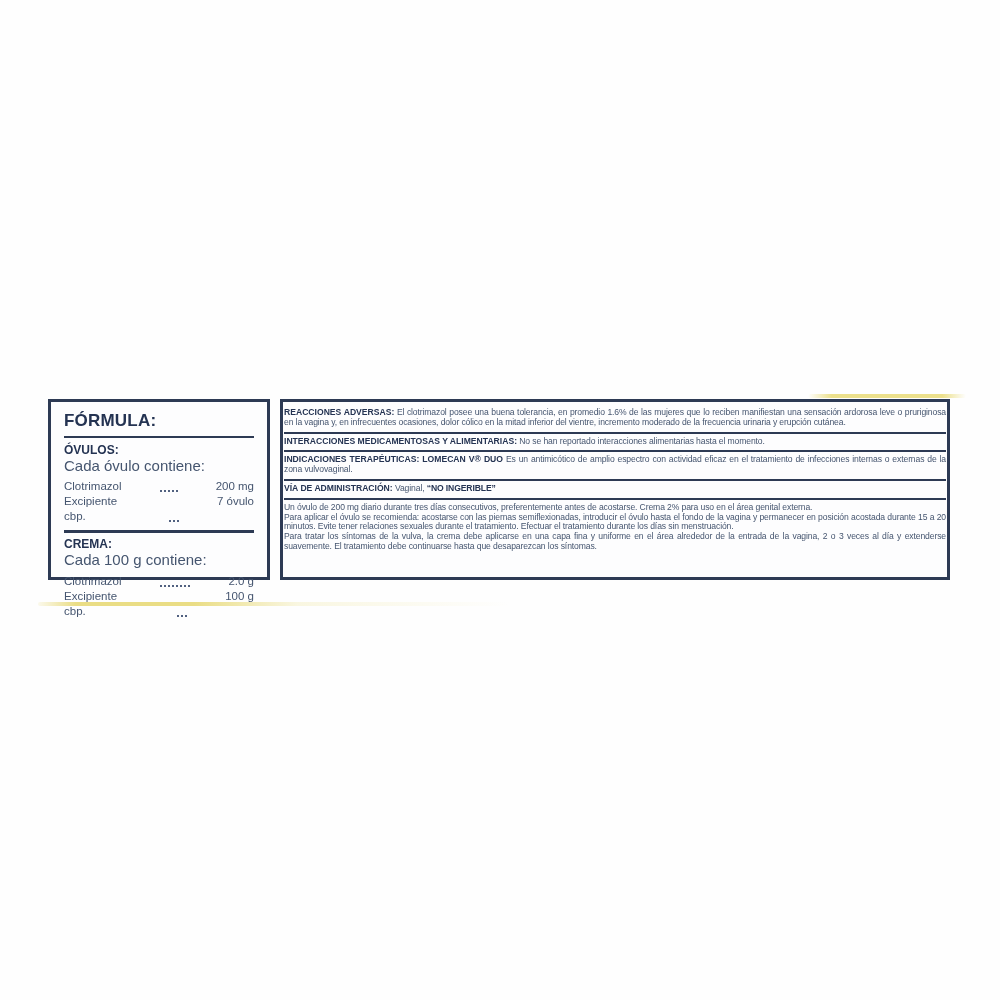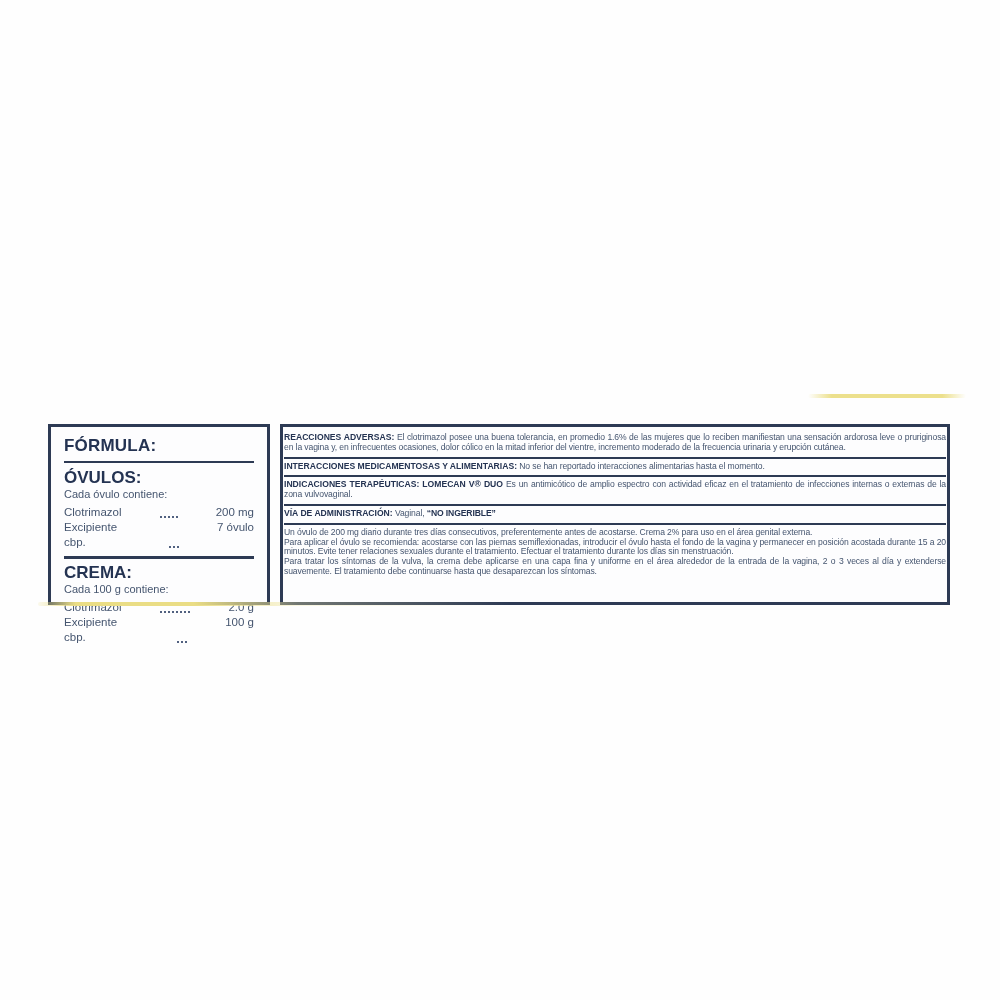--- a/index.html
+++ b/index.html
@@ -17,33 +17,33 @@
     left: 808px; top: 394px; width: 158px;
     background: linear-gradient(90deg, rgba(236,224,140,0), #ece08c 15%, #ece08c 85%, rgba(236,224,140,0));
   }
   .ymark-bottom {
     left: 38px; top: 602px; width: 472px;
     background: linear-gradient(90deg, rgba(234,221,133,0.15), #eadd85 8%, #eadd85 33%, rgba(240,232,170,0.35) 55%, rgba(255,255,255,0) 100%);
   }
 
   .panel {
     position: absolute;
-    top: 424px;
+    top: 399px;
     height: 181px;
     border: 3px solid #2d3a54;
     background: #fdfdfe;
   }
 
   
   .panel-left { left: 48px; width: 222px; padding: 9px 13px 8px; }
   .lp-title { font-size: 17px; font-weight: 700; letter-spacing: 0.2px; color: #243352; }
   .rule { border: none; border-top: 2px solid #2d3a54; margin: 5px 0 6px; }
   .rule-thick { border-top-width: 3px; margin: 6px 0 5px; }
-  .lp-head { font-size: 17px; font-weight: 700; line-height: 1.1; color: #243352; }
-  .lp-sub { font-size: 11px; line-height: 1.15; color: #45556f; margin-bottom: 5px; }
+  .lp-head { font-size: 12px; font-weight: 700; line-height: 1.1; color: #243352; }
+  .lp-sub { font-size: 15px; line-height: 1.15; color: #45556f; margin-bottom: 5px; }
   .frow { display: flex; align-items: baseline; font-size: 11.5px; line-height: 1.3; color: #45556f; gap: 36px; }
   .frow .dots {
     flex: 1; margin: 0 2px 2px; align-self: flex-end;
     border-bottom: 2px dotted #51618018;
     border-bottom: 2px dotted #516180;
     min-width: 10px;
   }
   .frow .val { white-space: nowrap; }
 
   

